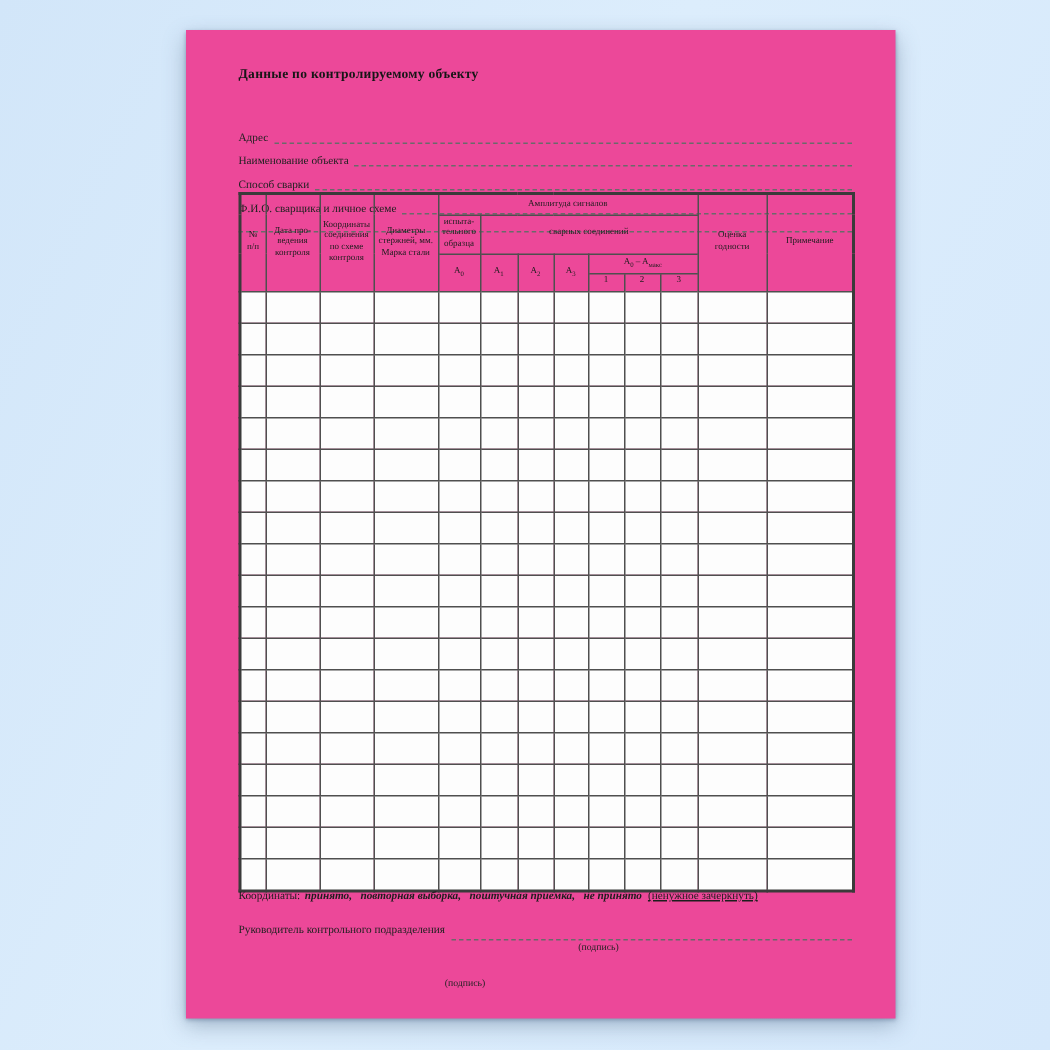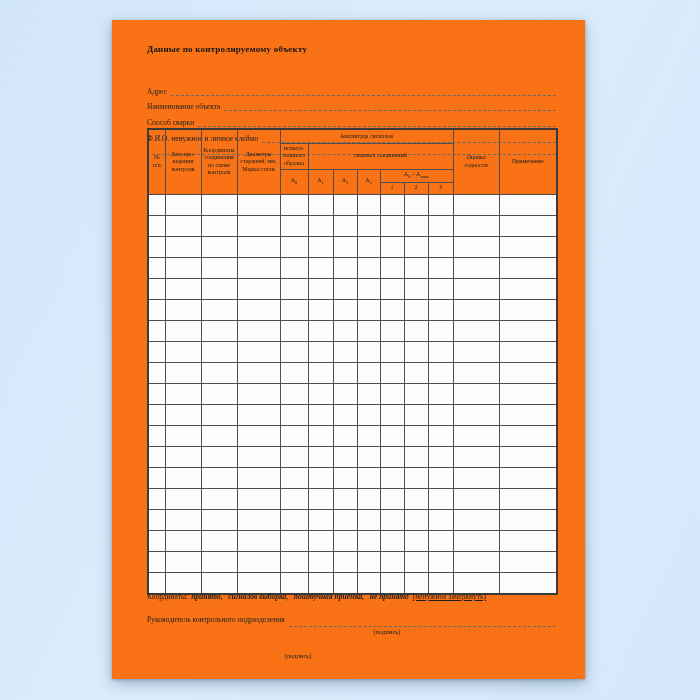--- a/index.html
+++ b/index.html
@@ -3,22 +3,22 @@
 <meta charset="utf-8">
 <style>
   html,body { margin:0; padding:0; }
   body {
     width:700px; height:700px; position:relative; overflow:hidden;
     background: linear-gradient(115deg,#d2e6f9 0%,#dcedfc 45%,#d5e8fb 100%);
     font-family:"Liberation Serif", serif;
     color:#1d1d1d;
   }
   .paper {
-    position:absolute; left:112px; top:20px; width:473px; height:659px;
-    background:#f97316;
+    position:absolute; left:124px; top:20px; width:473px; height:659px;
+    background:#ec4899;
     box-shadow:0 1px 3px rgba(90,115,145,.55), 0 5px 14px rgba(90,115,145,.45);
   }
   .title {
     position:absolute; left:35px; top:24px;
     font-size:9px; font-weight:bold; letter-spacing:.2px; color:#161616;
   }
   .field-row { position:absolute; left:35px; right:29px; height:11px; display:flex; align-items:flex-end;margin-top:32px; }
   .field-label { font-size:7.5px; white-space:nowrap; padding-right:4px; color:#222; }
   .fill { flex:1; border-bottom:1px dashed #6a6a6a; height:100%; }
 
@@ -61,21 +61,21 @@
   </div>
   <div class="field-row" style="top:48px">
     <span class="field-label">Наименование объекта</span>
     <span class="fill"></span>
   </div>
   <div class="field-row" style="top:64px">
     <span class="field-label">Способ сварки</span>
     <span class="fill"></span>
   </div>
   <div class="field-row" style="top:80px">
-    <span class="field-label">Ф.И.О. ненужное и личное клеймо</span>
+    <span class="field-label">Ф.И.О. сварщика и личное схеме</span>
     <span class="fill"></span>
   </div>
   <div class="field-row" style="top:92px">
     <span class="fill"></span>
   </div>
 
   <table class="tbl">
     <colgroup>
       <col style="width:17px">
         <col style="width:36px">
@@ -412,21 +412,21 @@
           <td></td>
           <td></td>
           <td></td>
           <td></td>
           <td></td>
         </tr>
       </tbody>
   </table>
 
   <div class="conclusion">
-    <span>Координаты:</span><span class="opts">принято,   сигналов выборка,   поштучная приемка,   не принято</span><span class="note">(ненужное зачеркнуть)</span>
+    <span>Координаты:</span><span class="opts">принято,   повторная выборка,   поштучная приемка,   не принято</span><span class="note">(ненужное зачеркнуть)</span>
   </div>
 
   <div class="sig-row" style="top:595px">
     <span class="field-label">Руководитель контрольного подразделения</span>
     <span class="fill"></span>
   </div>
   <div class="sig-caption" style="top:608px; left:230px; width:90px">(подпись)</div>
 
   <div class="sig-caption" style="top:632px; left:146px; width:80px">(подпись)</div>
 

